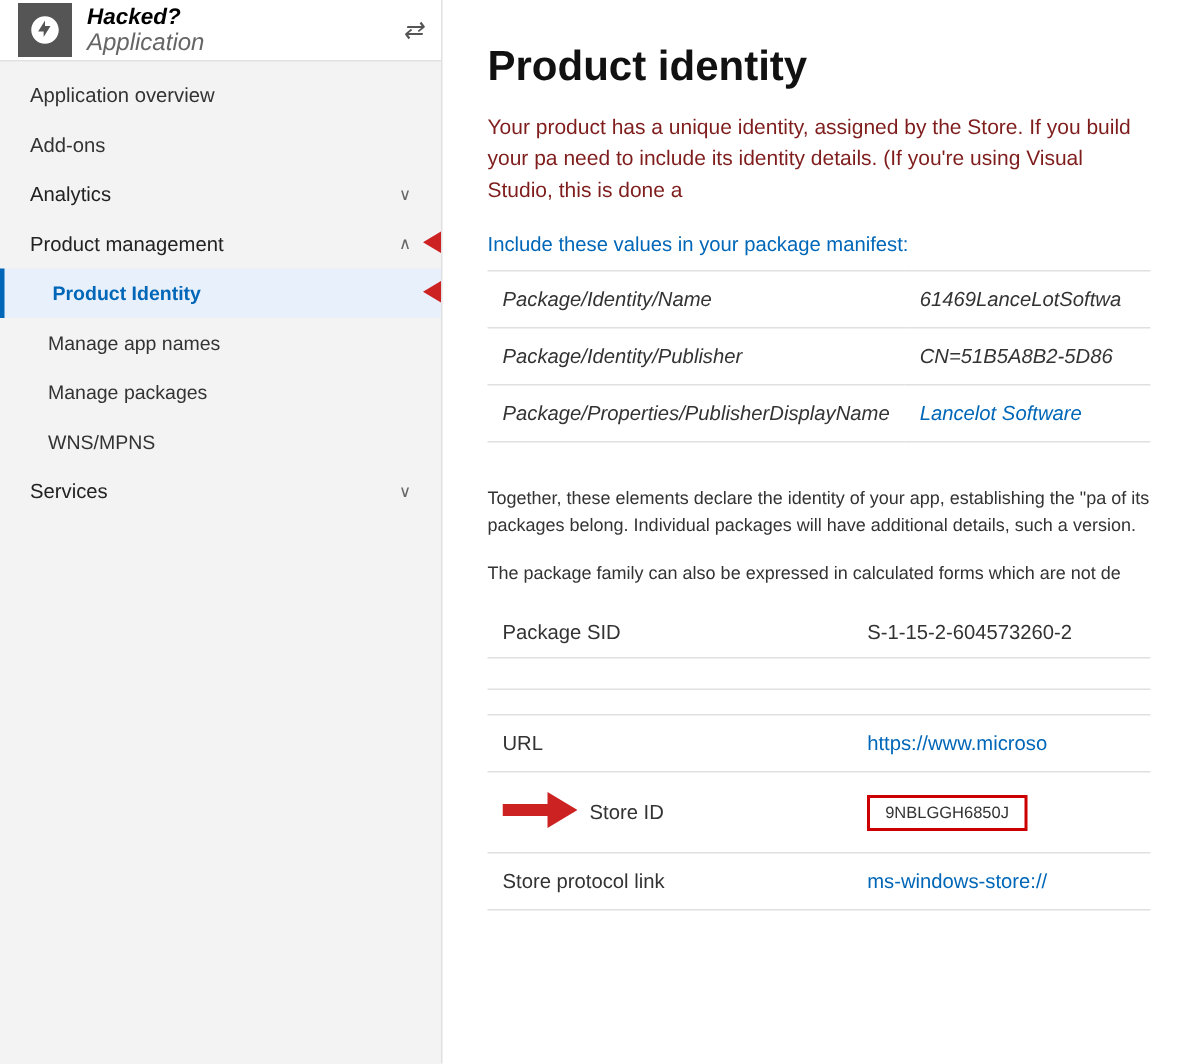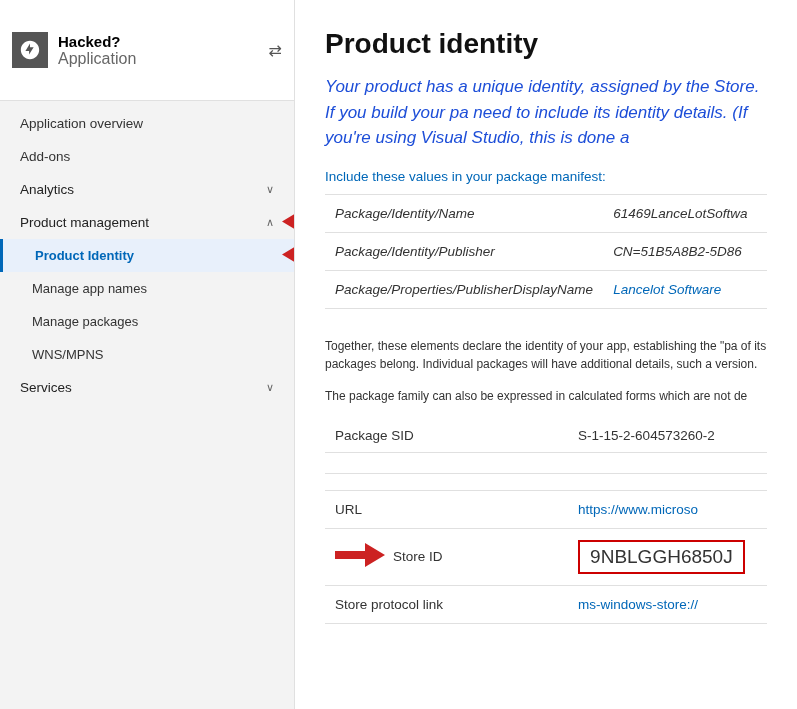--- a/index.html
+++ b/index.html
@@ -12,23 +12,24 @@
       background: #f3f3f3;
       border-right: 1px solid #e0e0e0;
       display: flex;
       flex-direction: column;
       overflow-y: auto;
     }
 
     .sidebar-header {
       display: flex;
       align-items: center;
-      padding: 32px 12px;
+      padding: 2px 12px;
       border-bottom: 1px solid #e0e0e0;
       background: #fff;
+      font-style: italic;
     }
 
     .app-icon {
       width: 36px;
       height: 36px;
       background: #555;
       display: flex;
       align-items: center;
       justify-content: center;
       margin-right: 10px;
@@ -88,25 +89,24 @@
     }
 
     h1 {
       font-size: 28px;
       font-weight: 600;
       margin-bottom: 14px;
       color: #111;
     }
 
     .description {
-      color: #1d4ed8;
-      font-size: 17px;
+      color: #7f1d1d;
+      font-size: 14px;
       line-height: 1.5;
       margin-bottom: 18px;
-      font-style: italic;
     }
 
     .include-label {
       color: #0067b8;
       font-size: 13.5px;
       margin-bottom: 10px;
     }
 
     .identity-table {
       width: 100%;
@@ -185,21 +185,21 @@
     }
 
     .store-table td:first-child { width: 55%; }
 
     .store-table td.value-blue { color: #0067b8; }
 
     .store-id-box {
       border: 2px solid #cc0000;
       padding: 4px 10px;
       display: inline-block;
-      font-size: 19px;
+      font-size: 11px;
     }
 
     .section-divider {
       border: none;
       border-top: 1px solid #e0e0e0;
       margin: 16px 0;
     }
 
     .store-section-desc {
       color: #333;

